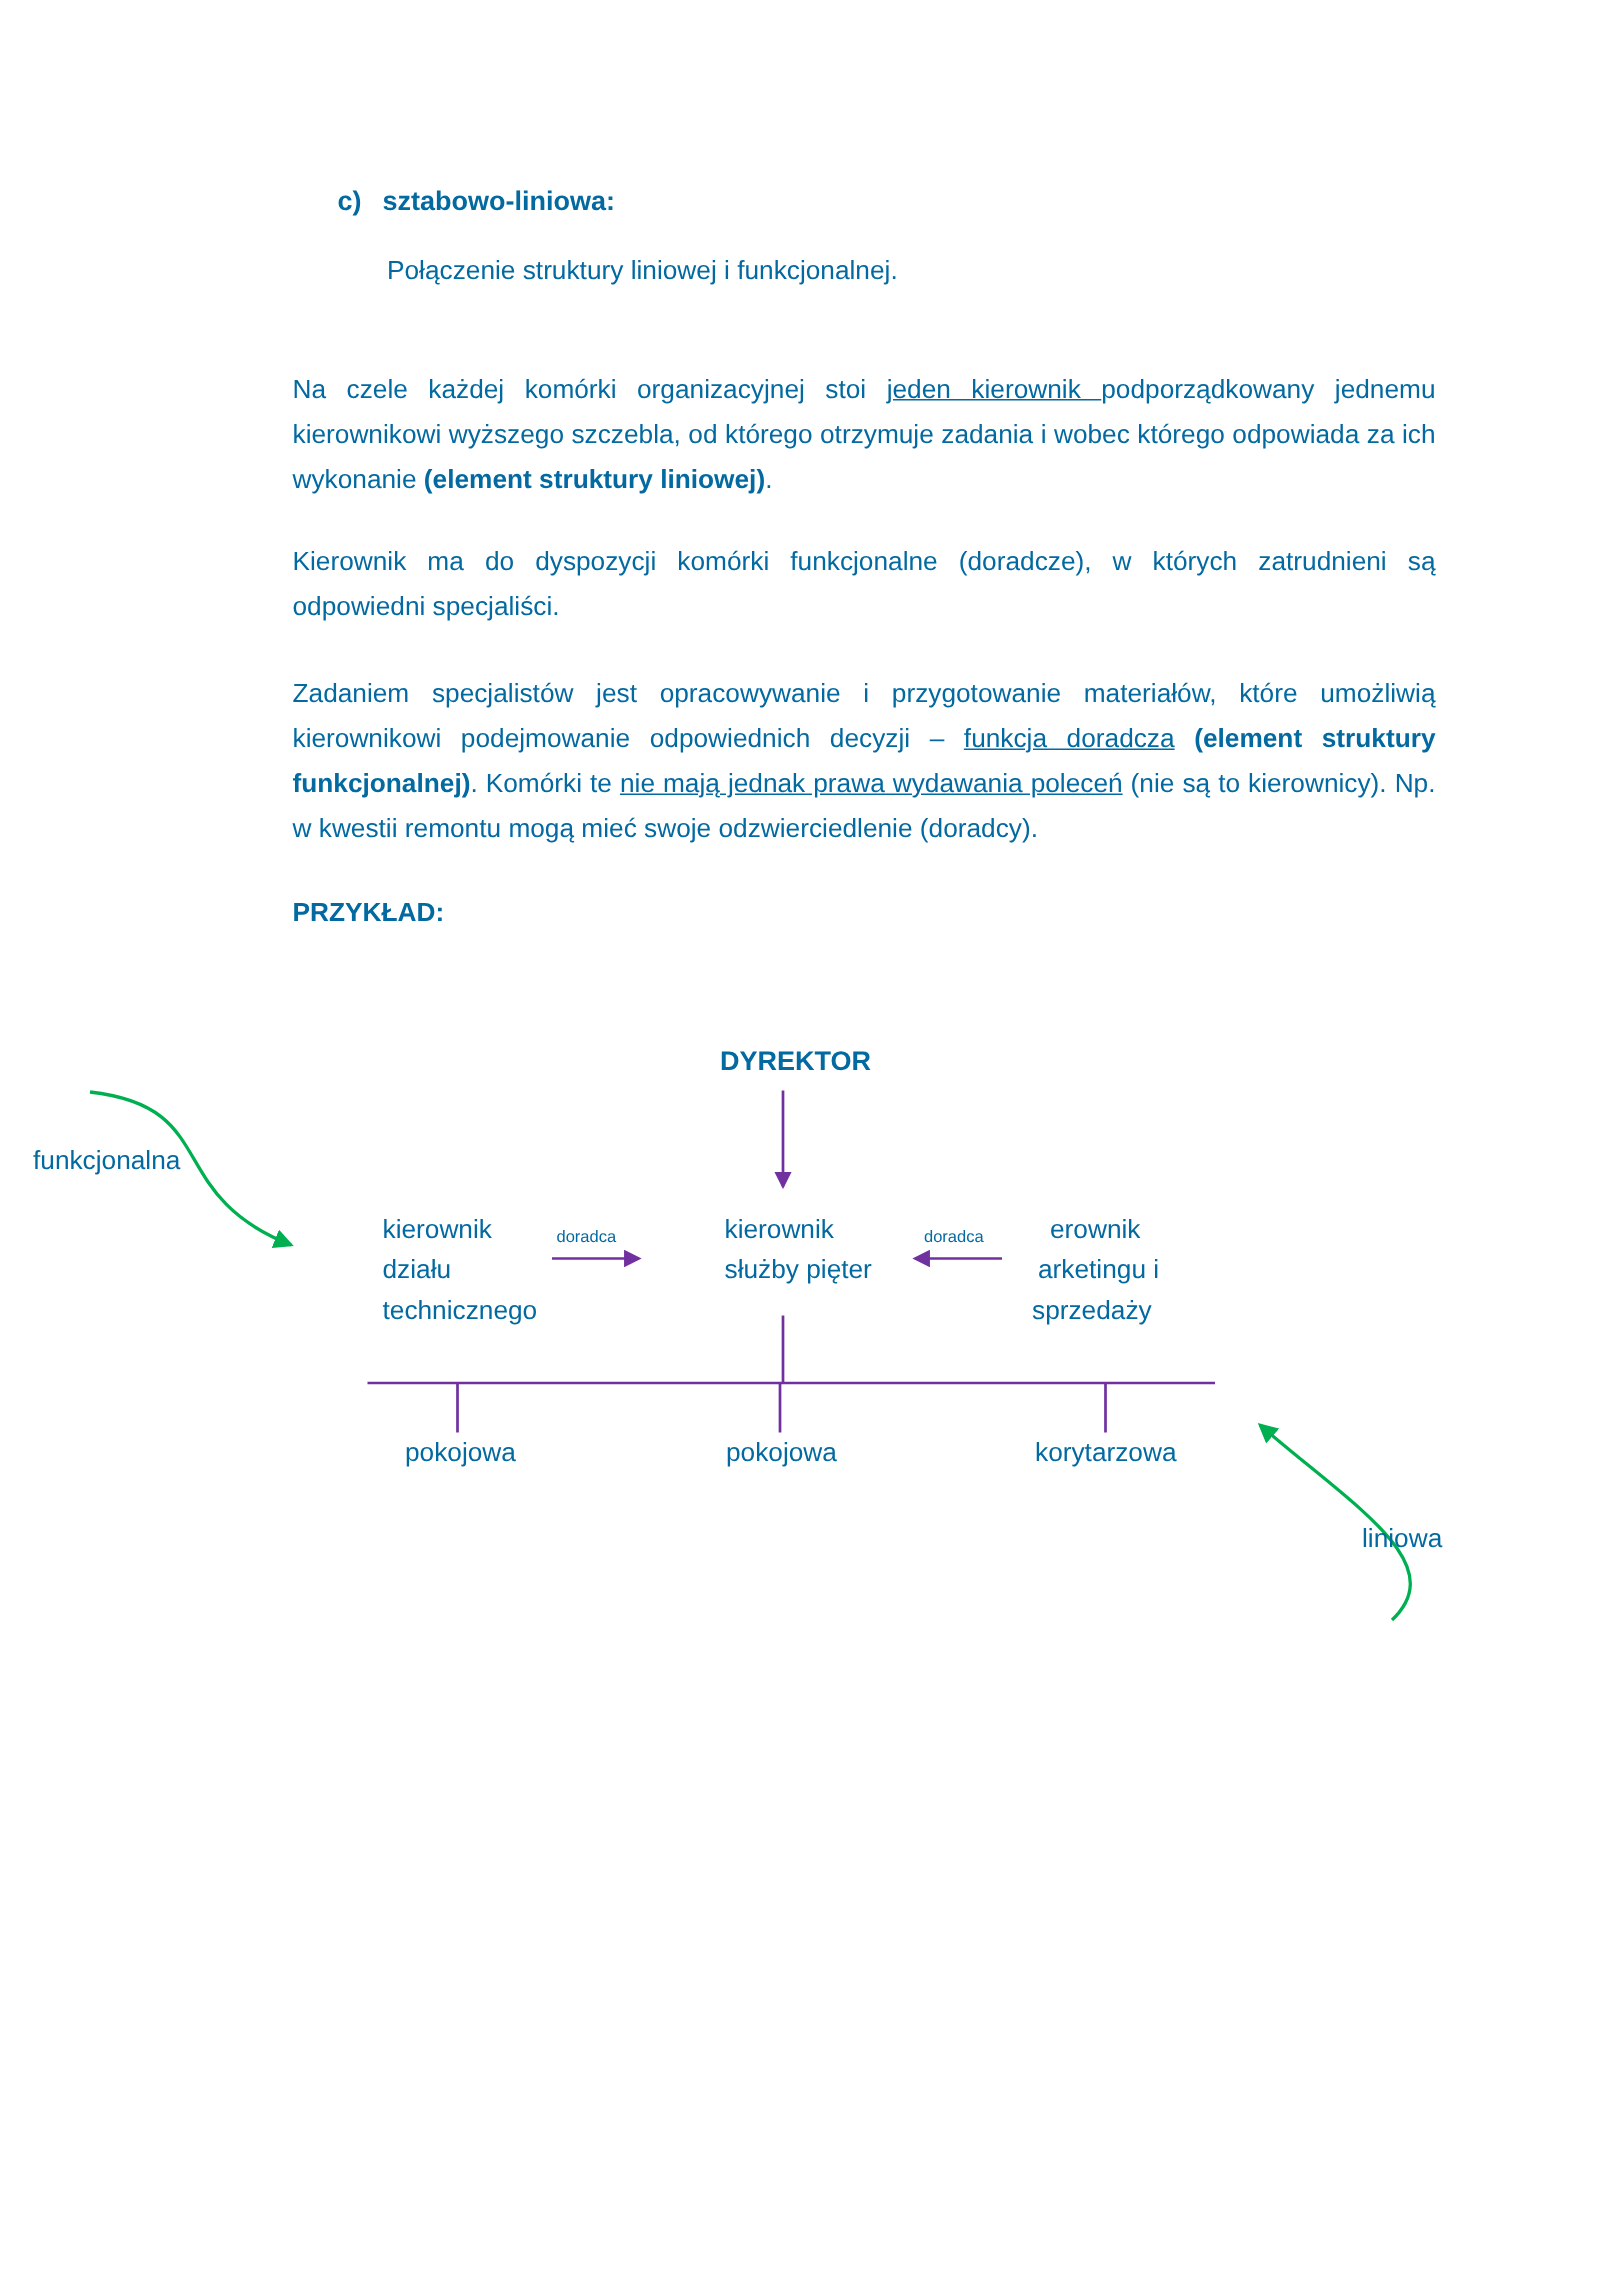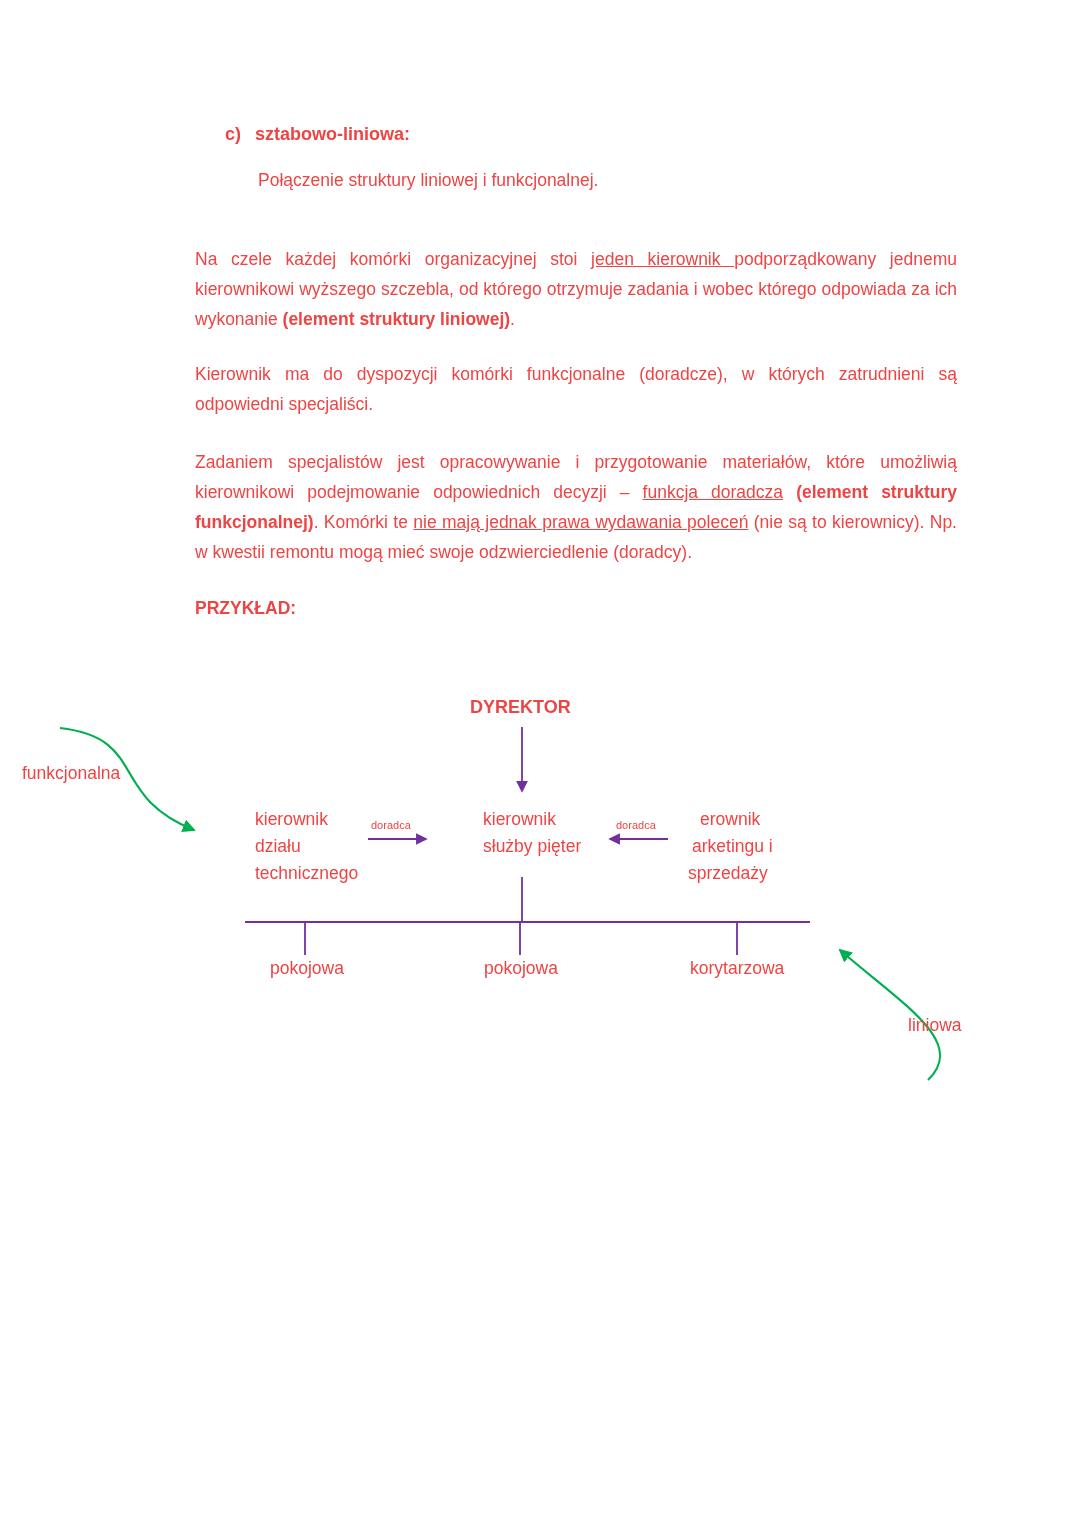--- a/index.html
+++ b/index.html
@@ -2,21 +2,21 @@
 <html><head>
 <meta charset="utf-8">
 <style>
   html, body { margin: 0; padding: 0; background: #ffffff; }
   .page {
     position: relative;
     width: 1080px;
     height: 1257px;
     background: #ffffff;
     font-family: "Liberation Sans", sans-serif;
-    color: #ef4444;
+    color: #0369a1;
     overflow: hidden;
   }
   .text-block {
     position: absolute;
     left: 195px;
     top: 120px;
     width: 762px;
     font-size: 17.5px;
     line-height: 30px;
   }
@@ -106,21 +106,21 @@
     <line class="purple-line" x1="245" y1="922" x2="810" y2="922"></line>
 
     <line class="purple-line" x1="305" y1="922" x2="305" y2="955"></line>
     <line class="purple-line" x1="520" y1="922" x2="520" y2="955"></line>
     <line class="purple-line" x1="737" y1="922" x2="737" y2="955"></line>
 
     <path class="green-line" d="M 60 728 C 148 738, 108 796, 194 830" marker-end="url(#arrowG)"></path>
     <path class="green-line" d="M 928 1080 C 968 1042, 902 1004, 840 950" marker-end="url(#arrowG)"></path>
   </svg>
 
-  <div class="diag director" style="left:470px; top:694px;">DYREKTOR</div>
+  <div class="diag director" style="left:480px; top:694px;">DYREKTOR</div>
 
   <div class="diag" style="left:255px; top:806px;">
     <div>kierownik</div>
     <div>działu</div>
     <div>technicznego</div>
   </div>
 
   <div class="diag small" style="left:371px; top:812px;">doradca</div>
 
   <div class="diag" style="left:483px; top:806px;">

